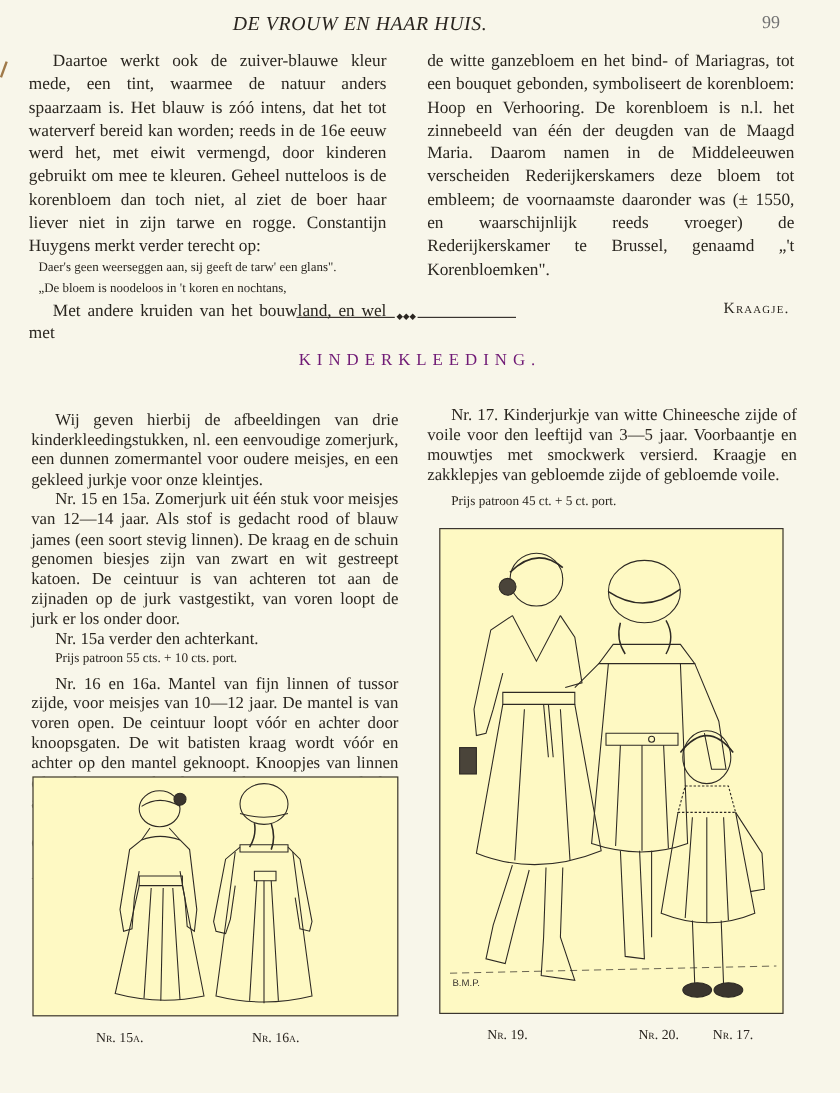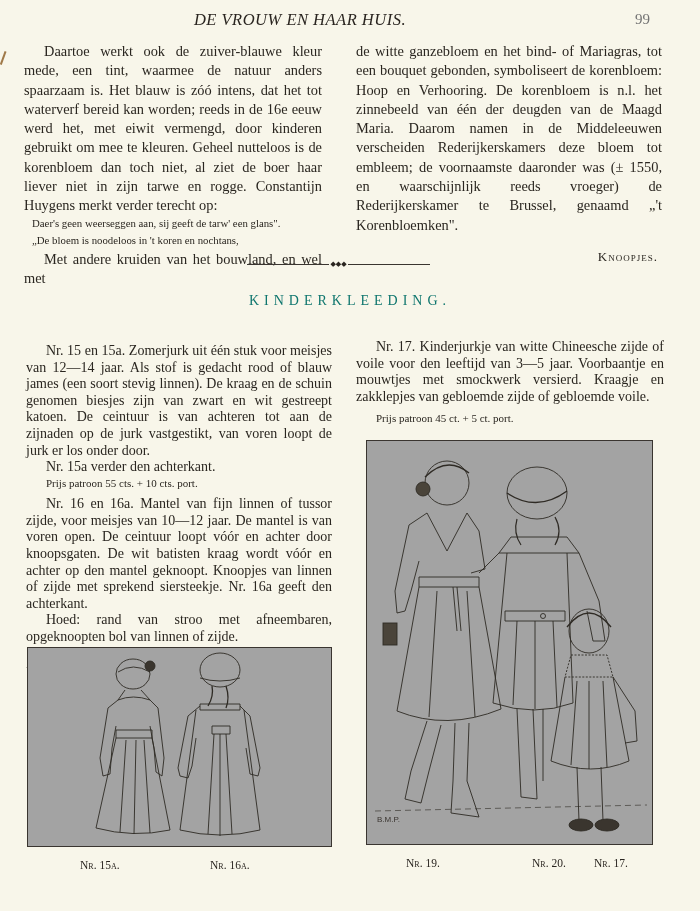--- a/index.html
+++ b/index.html
@@ -36,28 +36,28 @@
   .quote { padding-left: 8px; margin: 1px 0 2px !important; }
   .signature { text-align: right; margin-top: 14px !important; letter-spacing: 1px; font-size: 13px; padding-right: 4px; }
   .divider {
     position: absolute; top: 262px; left: 247px; width: 183px; height: 5px;
     display: flex; align-items: center;
   }
   .divider .line { flex: 1; height: 1.5px; background: #3a3530; }
   .divider .orn { font-size: 7px; letter-spacing: 0px; color: #2a2520; padding: 0 1px; line-height: 5px; }
   .section-title {
     position: absolute; top: 293px; left: 0; width: 700px; text-align: center;
-    font-family: "Liberation Serif", serif; font-size: 14px; letter-spacing: 5px; color: #0f766e;
+    font-family: "Liberation Serif", serif; font-size: 14px; letter-spacing: 5px; color: #701a75;
   }
   .mid-left { left: 26px; top: 343px; width: 306px; }
   .mid-right { left: 356px; top: 339px; width: 308px; }
   .mid-left p, .mid-right p { font-size: 14px; line-height: 16.6px; }
   .mid-left .price, .mid-right .price { font-size: 11px; line-height: 14.5px; }
   .figure {
-    position: absolute; background: #a3a3a3; border: 1.5px solid #3a3530;
+    position: absolute; background: #fef9c3; border: 1.5px solid #3a3530;
   }
   .fig-a { left: 27px; top: 647px; width: 303px; height: 198px; }
   .fig-b2 { left: 366px; top: 440px; width: 285px; height: 403px; }
   .figure svg { position: absolute; inset: 0; width: 100%; height: 100%; }
   .caption {
     position: absolute; font-family: "Liberation Serif", serif; font-size: 11.5px; color: #2a2520;
     font-variant: small-caps;
   }
   .artist { position: absolute; font-size: 8px; color: #3a3530; font-family: "Liberation Sans", sans-serif; }
 </style>
@@ -72,32 +72,33 @@
 
   <div class="col top-left">
     <p class="body-text indent">Daartoe werkt ook de zuiver-blauwe kleur mede, een tint, waarmee de natuur anders spaarzaam is. Het blauw is zóó intens, dat het tot waterverf bereid kan worden; reeds in de 16e eeuw werd het, met eiwit vermengd, door kinderen gebruikt om mee te kleuren. Geheel nutteloos is de korenbloem dan toch niet, al ziet de boer haar liever niet in zijn tarwe en rogge. Constantijn Huygens merkt verder terecht op:</p>
     <p class="small quote" style="margin-top:0 !important">Daer's geen weerseggen aan, sij geeft de tarw' een glans".</p>
     <p class="small quote">„De bloem is noodeloos in 't koren en nochtans,</p>
     <p class="body-text indent">Met andere kruiden van het bouwland, en wel met</p>
   </div>
 
   <div class="col top-right">
     <p class="body-text">de witte ganzebloem en het bind- of Mariagras, tot een bouquet gebonden, symboliseert de korenbloem: Hoop en Verhooring. De korenbloem is n.l. het zinnebeeld van één der deugden van de Maagd Maria. Daarom namen in de Middeleeuwen verscheiden Rederijkerskamers deze bloem tot embleem; de voornaamste daaronder was (± 1550, en waarschijnlijk reeds vroeger) de Rederijkerskamer te Brussel, genaamd „'t Korenbloemken".</p>
-    <p class="signature sc">Knoopjes.</p>
+    <p class="signature sc">Kraagje.</p>
   </div>
 
   <div class="divider">
     <span class="line"></span>
     <span class="orn">◆◆◆</span>
     <span class="line"></span>
   </div>
 
   <div class="section-title">KINDERKLEEDING.</div>
 
   <div class="col mid-left">
+    <p class="body-text indent">Wij geven hierbij de afbeeldingen van drie kinderkleedingstukken, nl. een eenvoudige zomerjurk, een dunnen zomermantel voor oudere meisjes, en een gekleed jurkje voor onze kleintjes.</p>
     <p class="body-text indent">Nr. 15 en 15a. Zomerjurk uit één stuk voor meisjes van 12—14 jaar. Als stof is gedacht rood of blauw james (een soort stevig linnen). De kraag en de schuin genomen biesjes zijn van zwart en wit gestreept katoen. De ceintuur is van achteren tot aan de zijnaden op de jurk vastgestikt, van voren loopt de jurk er los onder door.</p>
     <p class="body-text indent">Nr. 15a verder den achterkant.</p>
     <p class="price indent">Prijs patroon 55 cts. + 10 cts. port.</p>
     <p class="body-text indent" style="margin-top:6px">Nr. 16 en 16a. Mantel van fijn linnen of tussor zijde, voor meisjes van 10—12 jaar. De mantel is van voren open. De ceintuur loopt vóór en achter door knoopsgaten. De wit batisten kraag wordt vóór en achter op den mantel geknoopt. Knoopjes van linnen of zijde met sprekend siersteekje. Nr. 16a geeft den achterkant.</p>
     <p class="body-text indent">Hoed: rand van stroo met afneembaren, opgeknoopten bol van linnen of zijde.</p>
     <p class="price indent">Prijs patroon mantel met kraag 55 ct. + 10 cts. port. Hoed 15 cts, + 5 cts. port.</p>
   </div>
 
   <div class="col mid-right">
     <p class="body-text indent">Nr. 17. Kinderjurkje van witte Chineesche zijde of voile voor den leeftijd van 3—5 jaar. Voorbaantje en mouwtjes met smockwerk versierd. Kraagje en zakklepjes van gebloemde zijde of gebloemde voile.</p>

